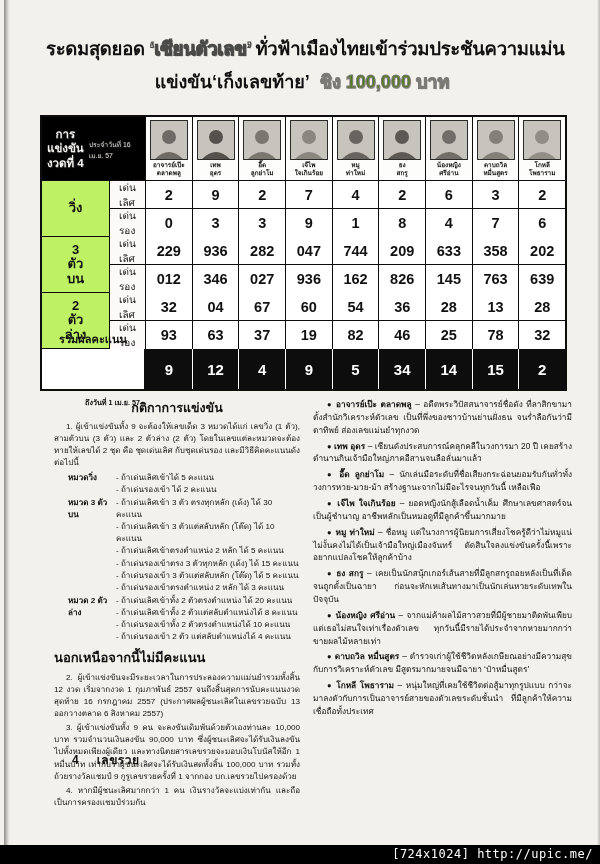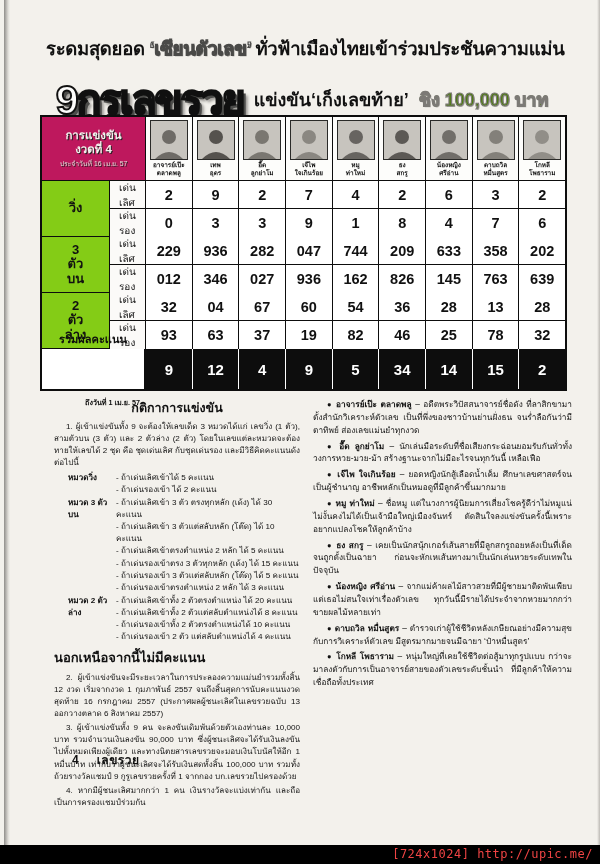--- a/index.html
+++ b/index.html
@@ -7,50 +7,50 @@
     position:relative;width:600px;height:864px;margin:0 auto;
     background:#f3f1ec;overflow:hidden;
     font-family:"Liberation Sans",sans-serif;color:#111;
   }
   
   .scan-edge-left{position:absolute;left:4px;top:0;bottom:19px;width:6px;
     background:linear-gradient(to right,#6f6d6a,#d9d6d1 70%,rgba(217,214,209,0));opacity:.75;}
   .scan-edge-right{position:absolute;right:0;top:0;bottom:19px;width:3px;
     background:linear-gradient(to left,#bdbab5,rgba(189,186,181,0));}
   .watermark-bar{position:absolute;left:0;bottom:0;width:600px;height:19px;background:#000;
-    color:#ef4444;font-size:12px;line-height:19px;text-align:right;box-sizing:border-box;padding-right:7px;
+    color:#ffffff;font-size:12px;line-height:19px;text-align:right;box-sizing:border-box;padding-right:7px;
     font-family:"DejaVu Sans Mono",monospace;letter-spacing:.5px;}
 
   
   .masthead{position:absolute;top:34px;left:46px;width:512px;text-align:center;}
   .hl-line1{font-size:18.5px;font-weight:800;letter-spacing:-.3px;white-space:nowrap;}
   .hl-outline{color:#fbfaf8;-webkit-text-stroke:1.1px #4a4a48;text-shadow:1px 1px 0 #8d8b88;}
   .hl-line2{margin-top:4px;display:flex;align-items:center;justify-content:center;gap:10px;white-space:nowrap;}
   .big-title{font-size:41px;font-weight:800;letter-spacing:-2px;color:#fdfdfc;
     -webkit-text-stroke:2px #101010;text-shadow:3px 3px 0 #4c4c4a,5px 5px 3px #9a9894;}
   .subtitle-bold{font-size:18px;font-weight:800;}
   .subtitle-outline{font-size:18px;font-weight:800;color:#4d7c0f;
     -webkit-text-stroke:1.1px #7c7a76;text-shadow:1px 1px 0 #b5b3af;}
 
   
   .tbl{position:absolute;left:40px;top:115px;width:527px;background:#fff;
     border:2px solid #0d0d0d;box-sizing:border-box;}
   .trow{display:flex;}
   .cell-b{border-right:1px solid #0d0d0d;border-bottom:1px solid #0d0d0d;box-sizing:border-box;}
-  .corner-cell{width:104px;flex:0 0 104px;background:#be185d;color:#f4f2ee;
-    display:flex;flex-direction:column;align-items:center;justify-content:center;height:64px;
+  .corner-cell{width:104px;flex:0 0 104px;background:#000000;color:#f4f2ee;
+    display:flex;flex-direction:row;align-items:center;justify-content:center;height:64px;
     text-shadow:1px 1px 0 #222;}
   .corner-title{font-size:11.5px;font-weight:800;line-height:1.25;white-space:pre-line;text-align:center;}
   .corner-sub{font-size:6.8px;margin-top:2px;color:#e3e0db;}
   .expert-cell{flex:1;height:64px;display:flex;flex-direction:column;align-items:center;background:#fdfdfb;}
   .photo{width:36px;height:38px;margin:3px 0 1px;background:#c7c4be;border:1px solid #2a2a28;
     display:flex;align-items:flex-end;justify-content:center;overflow:hidden;}
   .expert-name{font-size:6.4px;font-weight:800;line-height:1.3;text-align:center;}
   .section-row{display:flex;}
-  .group-cell{width:68px;flex:0 0 68px;background:#84cc16;display:flex;align-items:center;justify-content:center;
+  .group-cell{width:68px;flex:0 0 68px;background:#bef264;display:flex;align-items:center;justify-content:center;
     font-size:13px;font-weight:800;text-align:center;white-space:pre-line;line-height:1.1;
     border-right:1px solid #0d0d0d;border-bottom:1px solid #0d0d0d;box-sizing:border-box;}
   .section-right{flex:1;display:flex;flex-direction:column;}
   .data-row{display:flex;height:28px;}
   .label-cell{width:36px;flex:0 0 36px;font-size:10px;font-weight:400;display:flex;align-items:center;justify-content:center;
     border-right:1px solid #0d0d0d;border-bottom:1px solid #0d0d0d;box-sizing:border-box;background:#fbfaf8;padding-left:9px;}
   .cells{flex:1;display:flex;}
   .cells .cell{flex:1;display:flex;align-items:center;justify-content:center;
     font-weight:800;font-size:14.5px;border-right:1px solid #0d0d0d;border-bottom:1px solid #0d0d0d;box-sizing:border-box;}
   .cells .cell:last-child{border-right:none;}
@@ -95,21 +95,20 @@
   <div class="scan-edge-left"></div>
   <div class="scan-edge-right"></div>
 
   <div class="masthead">
     <div class="hl-line1">
       <span>ระดมสุดยอด</span>
       <span class="hl-outline">‘เซียนตัวเลข’</span>
       <span>ทั่วฟ้าเมืองไทยเข้าร่วมประชันความแม่น</span>
     </div>
     <div class="hl-line2">
-      <span class="big-title">9กูรูเลขรวย</span>
       <span class="subtitle-bold">แข่งขัน‘เก็งเลขท้าย’</span>
       <span class="subtitle-outline">ชิง 100,000 บาท</span>
     </div>
   </div>
 
   <div class="tbl">
 
     <div class="trow">
       <div class="corner-cell cell-b">
         <div class="corner-title">การแข่งขัน
@@ -356,20 +355,21 @@
           </div>
       </div>
       <p class="rule-note">นอกเหนือจากนี้ไม่มีคะแนน</p>
       <p class="rule-p">2. ผู้เข้าแข่งขันจะมีระยะเวลาในการประลองความแม่นยำรวมทั้งสิ้น 12 งวด เริ่มจากงวด 1 กุมภาพันธ์ 2557 จนถึงสิ้นสุดการนับคะแนนงวดสุดท้าย 16 กรกฎาคม 2557 (ประกาศผลผู้ชนะเลิศในเลขรวยฉบับ 13 ออกวางตลาด 6 สิงหาคม 2557)</p>
       <p class="rule-p">3. ผู้เข้าแข่งขันทั้ง 9 คน จะลงขันเดิมพันด้วยตัวเองท่านละ 10,000 บาท รวมจำนวนเงินลงขัน 90,000 บาท ซึ่งผู้ชนะเลิศจะได้รับเงินลงขันไปทั้งหมดเพียงผู้เดียว และทางนิตยสารเลขรวยจะมอบเงินโบนัสให้อีก 1 หมื่นบาท เท่ากับว่าผู้ชนะเลิศจะได้รับเงินสดทั้งสิ้น 100,000 บาท รวมทั้งถ้วยรางวัลแชมป์ 9 กูรูเลขรวยครั้งที่ 1 จากกอง บก.เลขรวยไปครองด้วย</p>
       <p class="rule-p">4. หากมีผู้ชนะเลิศมากกว่า 1 คน เงินรางวัลจะแบ่งเท่ากัน และถือเป็นการครองแชมป์ร่วมกัน</p>
     </div>
 
     <div class="col-right">
       <p class="bullet-p"><span class="bullet-name">อาจารย์เป๊ะ ตลาดพลู</span><span> – อดีตพระวิปัสสนาจารย์ชื่อดัง ที่ลาสิกขามาตั้งสำนักวิเคราะห์ตัวเลข เป็นที่พึ่งของชาวบ้านย่านฝั่งธน จนร่ำลือกันว่ามีตาทิพย์ ส่องเลขแม่นยำทุกงวด</span></p>
+      <p class="bullet-p"><span class="bullet-name">เทพ อุดร</span><span> – เซียนดังประสบการณ์คลุกคลีในวงการมา 20 ปี เคยสร้างตำนานกินเจ้ามือใหญ่ภาคอีสานจนลือลั่นมาแล้ว</span></p>
       <p class="bullet-p"><span class="bullet-name">อื๊ด ลูกย่าโม</span><span> – นักเล่นมือระดับที่ชื่อเสียงกระฉ่อนยอมรับกันทั่วทั้งวงการหวย-มวย-ม้า สร้างฐานะจากไม่มีอะไรจนทุกวันนี้ เหลือเฟือ</span></p>
       <p class="bullet-p"><span class="bullet-name">เจ๊ไพ ใจเกินร้อย</span><span> – ยอดหญิงนักสู้เลือดน้ำเค็ม ศึกษาเลขศาสตร์จนเป็นผู้ชำนาญ อาชีพหลักเป็นหมอดูที่มีลูกค้าขึ้นมากมาย</span></p>
       <p class="bullet-p"><span class="bullet-name">หมู ท่าใหม่</span><span> – ชื่อหมู แต่ในวงการผู้นิยมการเสี่ยงโชครู้ดีว่าไม่หมูแน่ ไม่งั้นคงไม่ได้เป็นเจ้ามือใหญ่เมืองจันทร์ ตัดสินใจลงแข่งขันครั้งนี้เพราะอยากแปลงโชคให้ลูกค้าบ้าง</span></p>
       <p class="bullet-p"><span class="bullet-name">ธง สกรู</span><span> – เคยเป็นนักสนุ้กเกอร์เส้นสายที่มีลูกสกรูถอยหลังเป็นที่เด็ดจนถูกตั้งเป็นฉายา ก่อนจะหักเหเส้นทางมาเป็นนักเล่นหวยระดับเทพในปัจจุบัน</span></p>
       <p class="bullet-p"><span class="bullet-name">น้องหญิง ศรีอ่าน</span><span> – จากแม่ค้าผลไม้สาวสวยที่มีผู้ชายมาติดพันเพียบ แต่เธอไม่สนใจเท่าเรื่องตัวเลข ทุกวันนี้มีรายได้ประจำจากหวยมากกว่าขายผลไม้หลายเท่า</span></p>
       <p class="bullet-p"><span class="bullet-name">ดาบถวิล หมื่นสูตร</span><span> – ตำรวจเก่าผู้ใช้ชีวิตหลังเกษียณอย่างมีความสุขกับการวิเคราะห์ตัวเลข มีสูตรมากมายจนมีฉายา ‘ป๋าหมื่นสูตร’</span></p>
       <p class="bullet-p"><span class="bullet-name">โกหลี โพธาราม</span><span> – หนุ่มใหญ่ที่เคยใช้ชีวิตต่อสู้มาทุกรูปแบบ กว่าจะมาลงตัวกับการเป็นอาจารย์สายของตัวเลขระดับชั้นนำ ที่มีลูกค้าให้ความเชื่อถือทั้งประเทศ</span></p>
     </div>
   </div>
 

